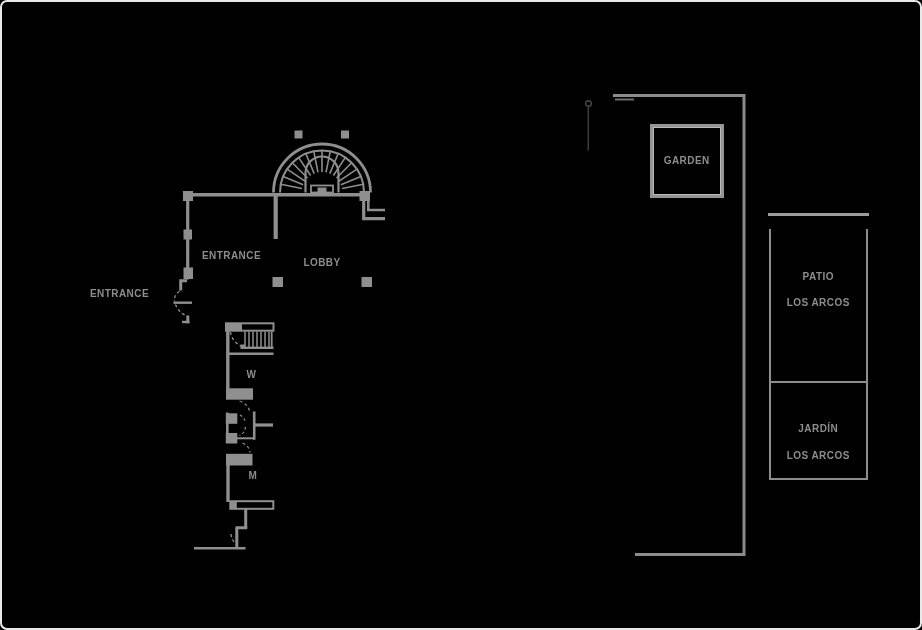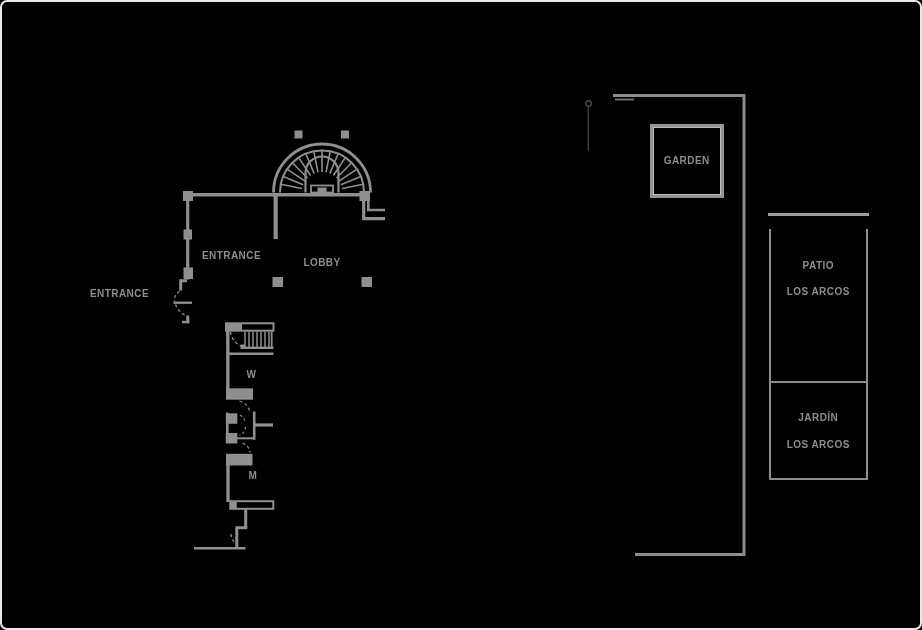--- a/index.html
+++ b/index.html
@@ -44,21 +44,21 @@
     box-sizing:border-box;
     border-left:2.6px solid #8d8d8d;
     border-right:2.6px solid #8d8d8d;
   }
   .jardin-section{
     position:absolute;left:766.5px;top:379px;
     width:99.5px;height:99px;
     box-sizing:border-box;
     border:2.6px solid #8d8d8d;
   }
-  .patio-section .lbl,.jardin-section .lbl{left:50%;}
+  .patio-section .lbl,.jardin-section .lbl{left:50%;margin-top:11px;}
 </style>
 </head>
 <body>
 
 <div class="canvas">
 
   <svg class="linework" width="922" height="630" viewBox="0 0 922 630">
 
     <g stroke="#8f8f8f" fill="none">
       <path d="M 271.5,190.5 A 48.5,48.5 0 0 1 368.5,190.5" stroke-width="2.8"></path>

